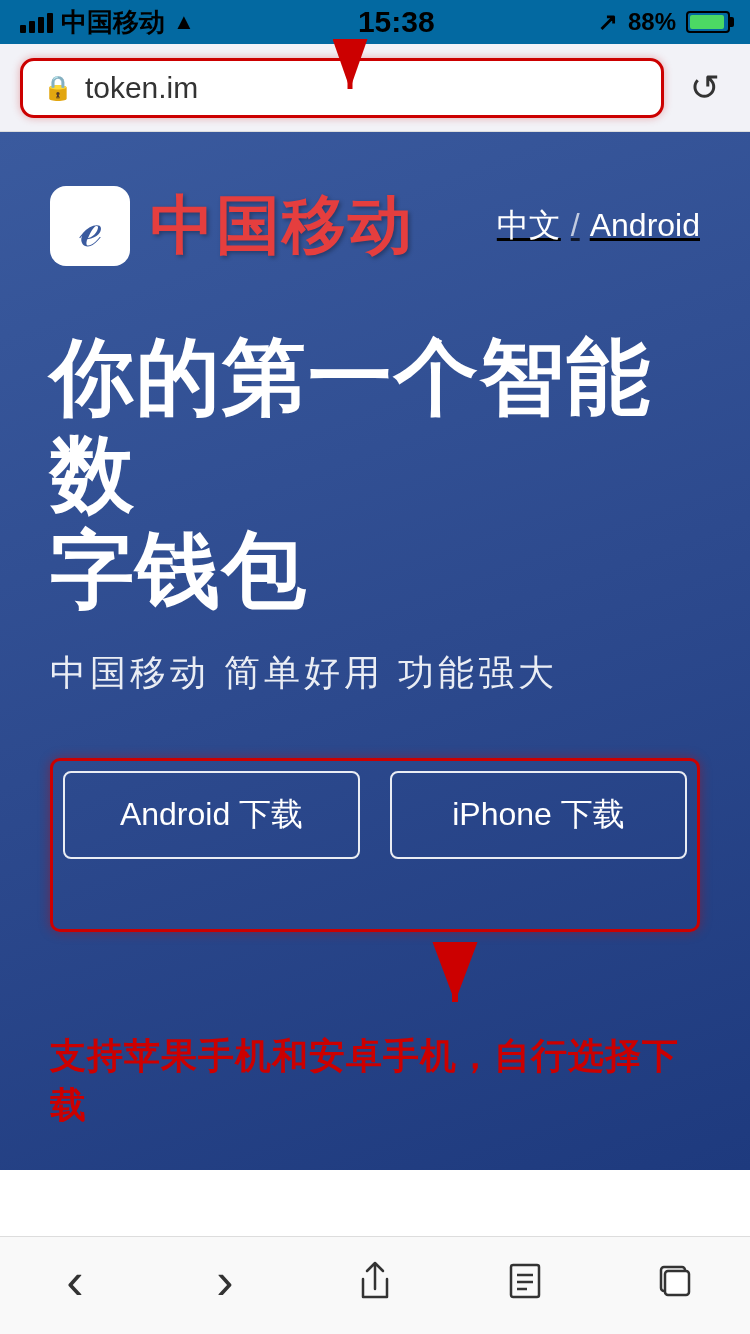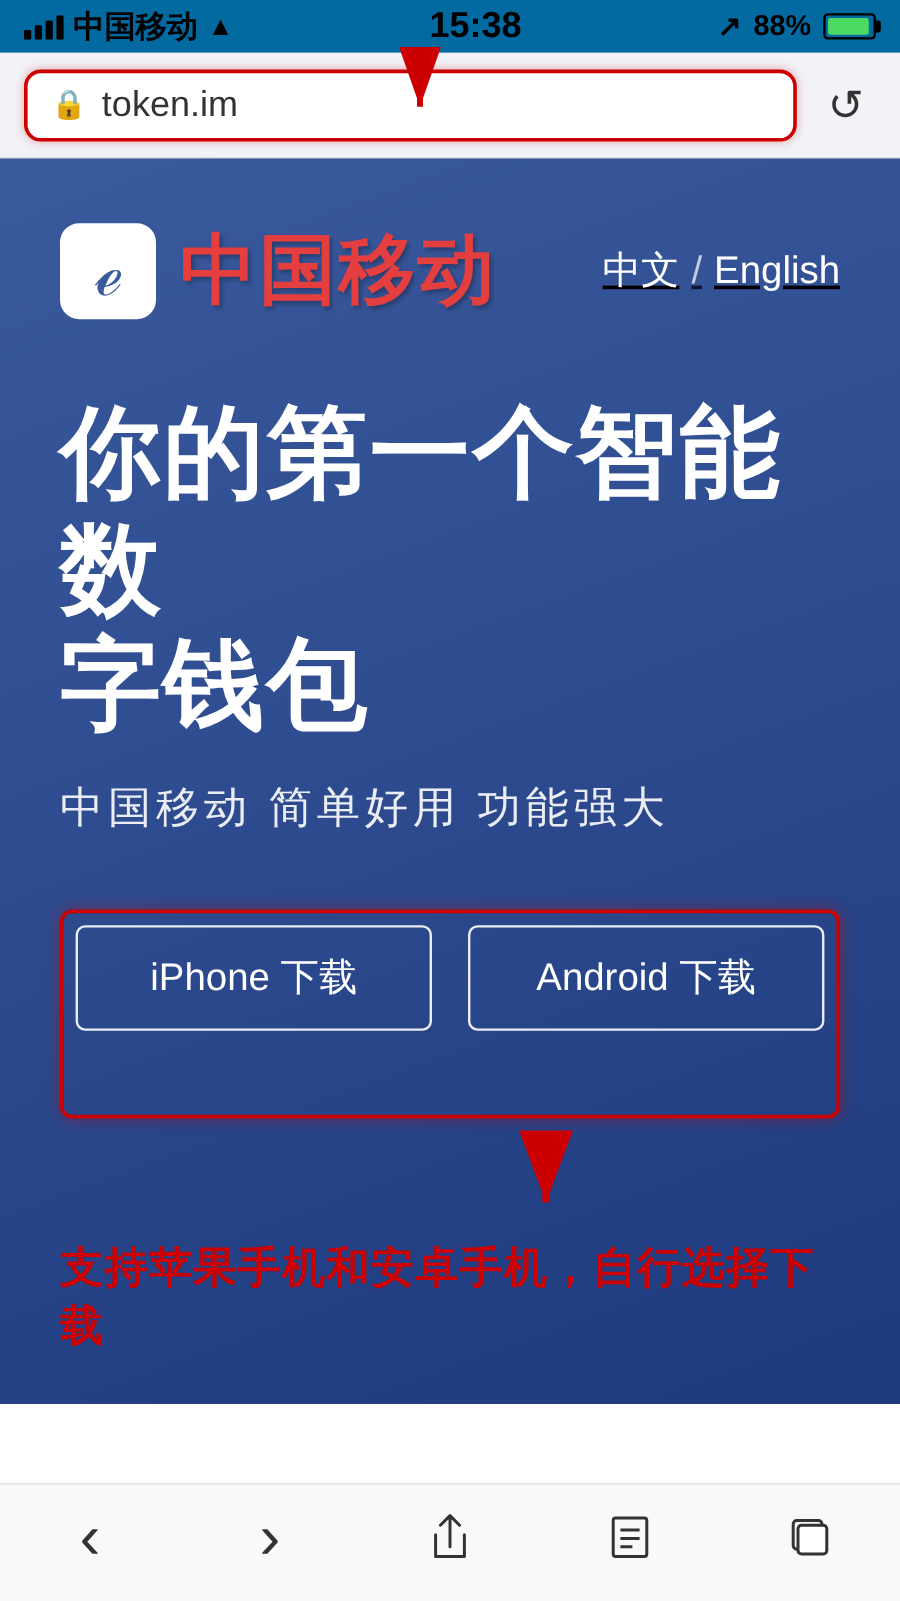--- a/index.html
+++ b/index.html
@@ -345,35 +345,35 @@
 <div class="main-content">
 
   <div class="header-row">
     <div class="logo-area">
       <div class="logo-icon">ℯ</div>
       <div class="logo-text">中国移动</div>
     </div>
     <div class="lang-switcher">
       <span class="lang-zh">中文</span>
       <span class="lang-divider">/</span>
-      <span class="lang-en">English</span>
+      <span class="lang-en">Android</span>
     </div>
   </div>
 
   <div class="headline">
     <span>你的第一个智能数</span><br>
     <span>字钱包</span>
   </div>
 
   <div class="subtitle">中国移动  简单好用  功能强大</div>
 
   <div class="download-buttons-wrapper">
     <div class="download-buttons">
+      <button class="download-btn">Android 下载</button>
       <button class="download-btn">iPhone 下载</button>
-      <button class="download-btn">Android 下载</button>
     </div>
   </div>
 
   <svg style="display:block;margin:0 auto;position:relative;left:80px;" width="120" height="80" viewBox="0 0 120 80">
     <defs>
       <marker id="arrowhead2" markerWidth="12" markerHeight="9" refX="12" refY="4.5" orient="auto">
         <polygon points="0 0, 12 4.5, 0 9" fill="#cc0000"></polygon>
       </marker>
     </defs>
     <path d="M60 5 L60 60" stroke="#cc0000" stroke-width="6" fill="none" marker-end="url(#arrowhead2)"></path>

